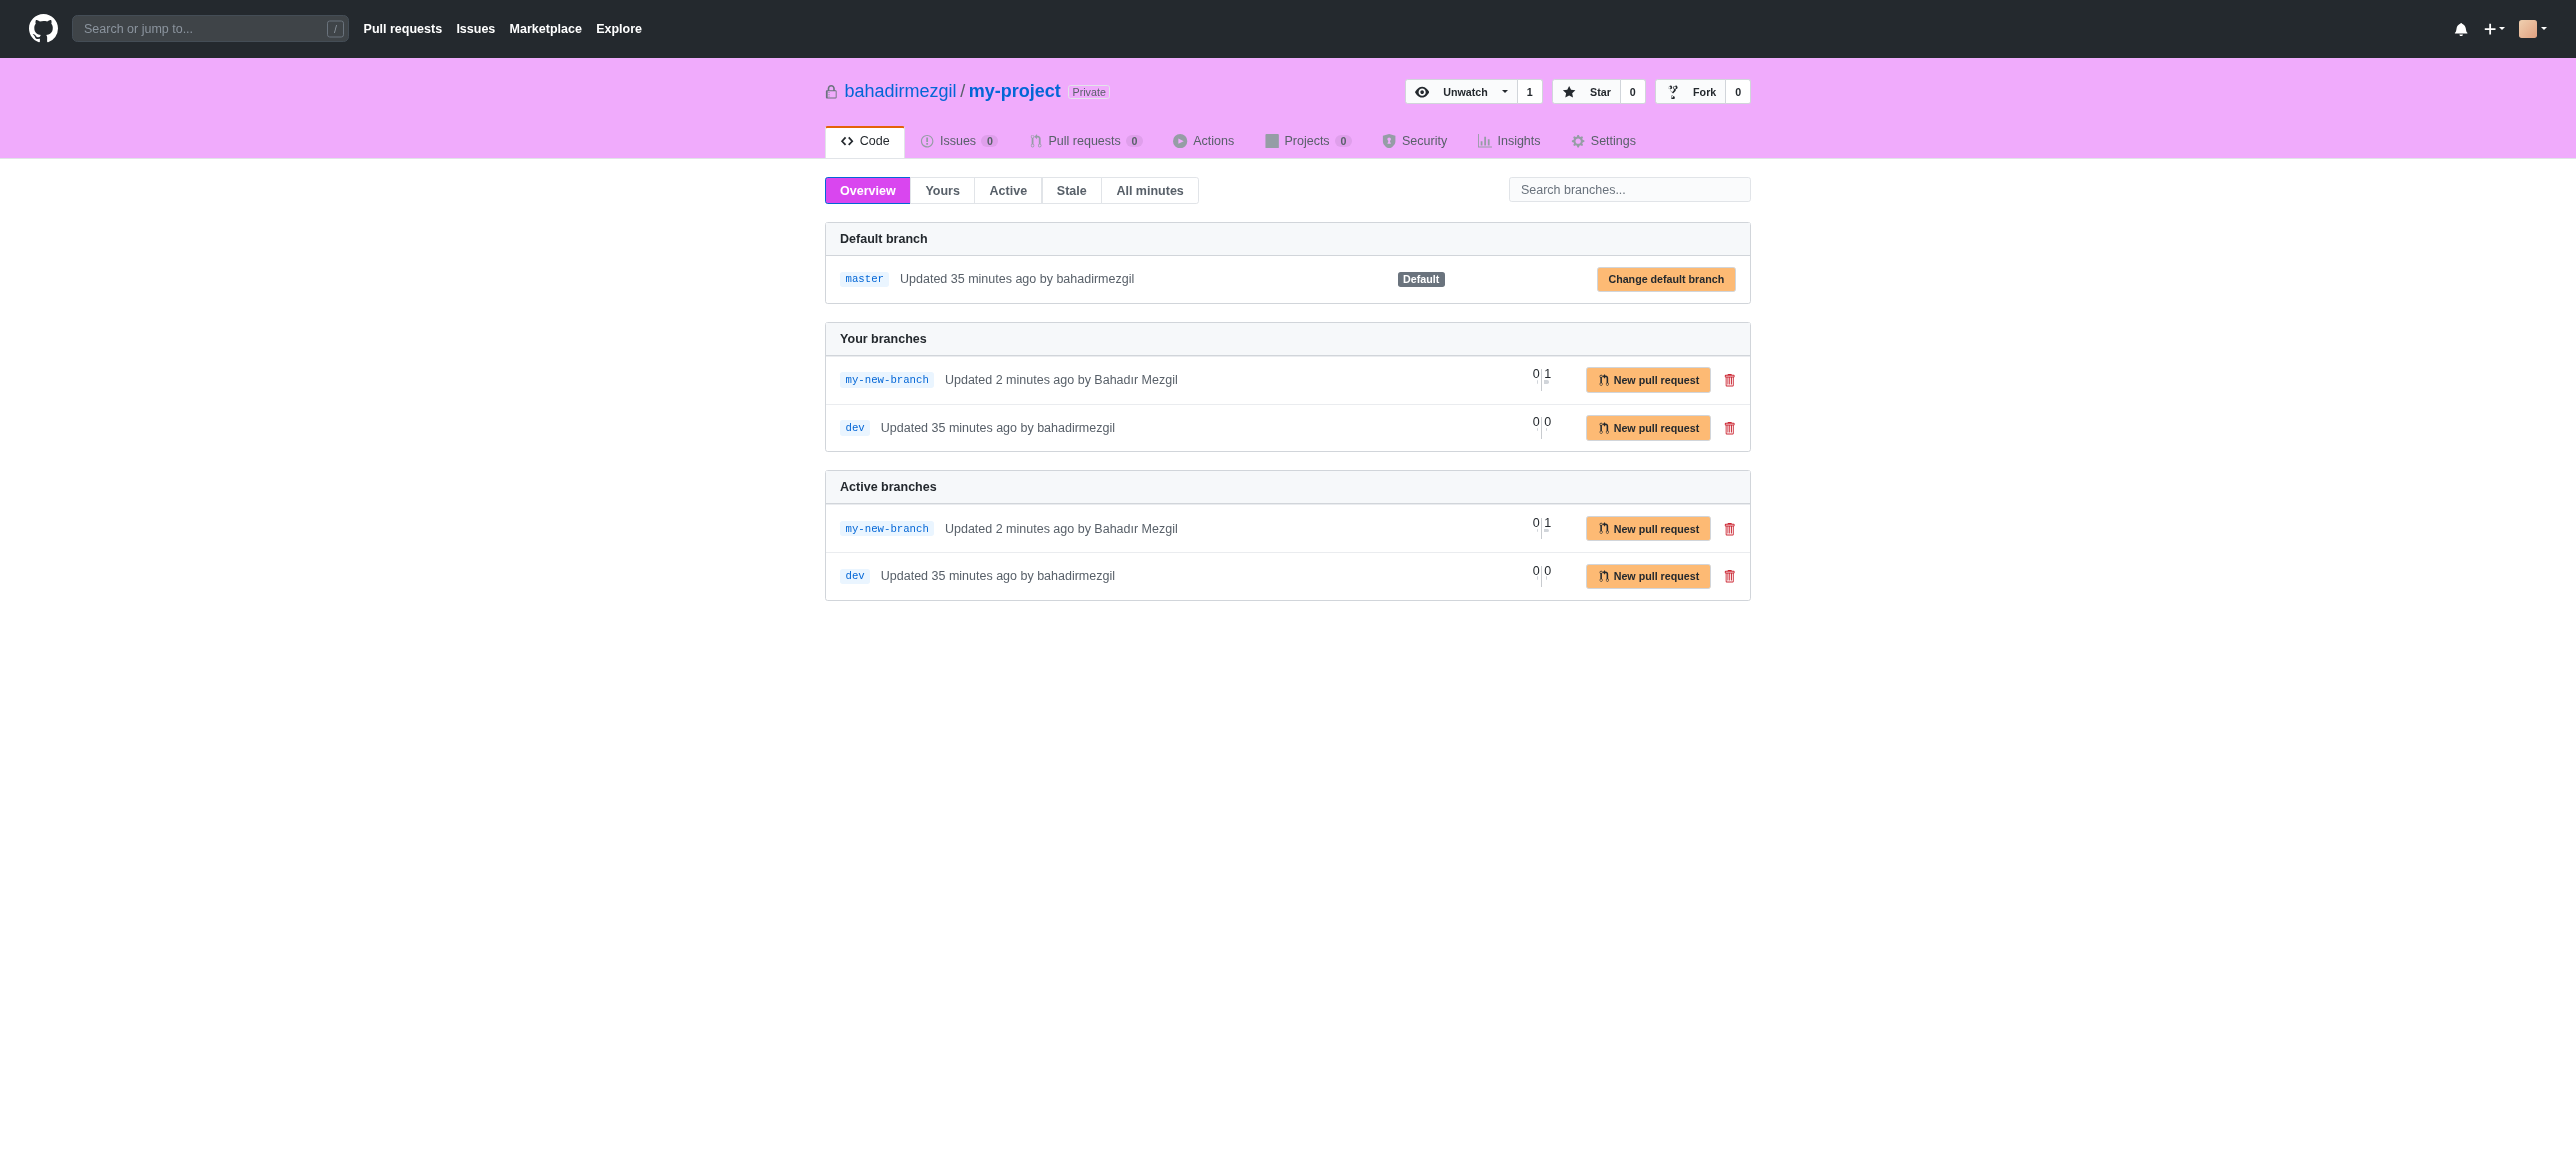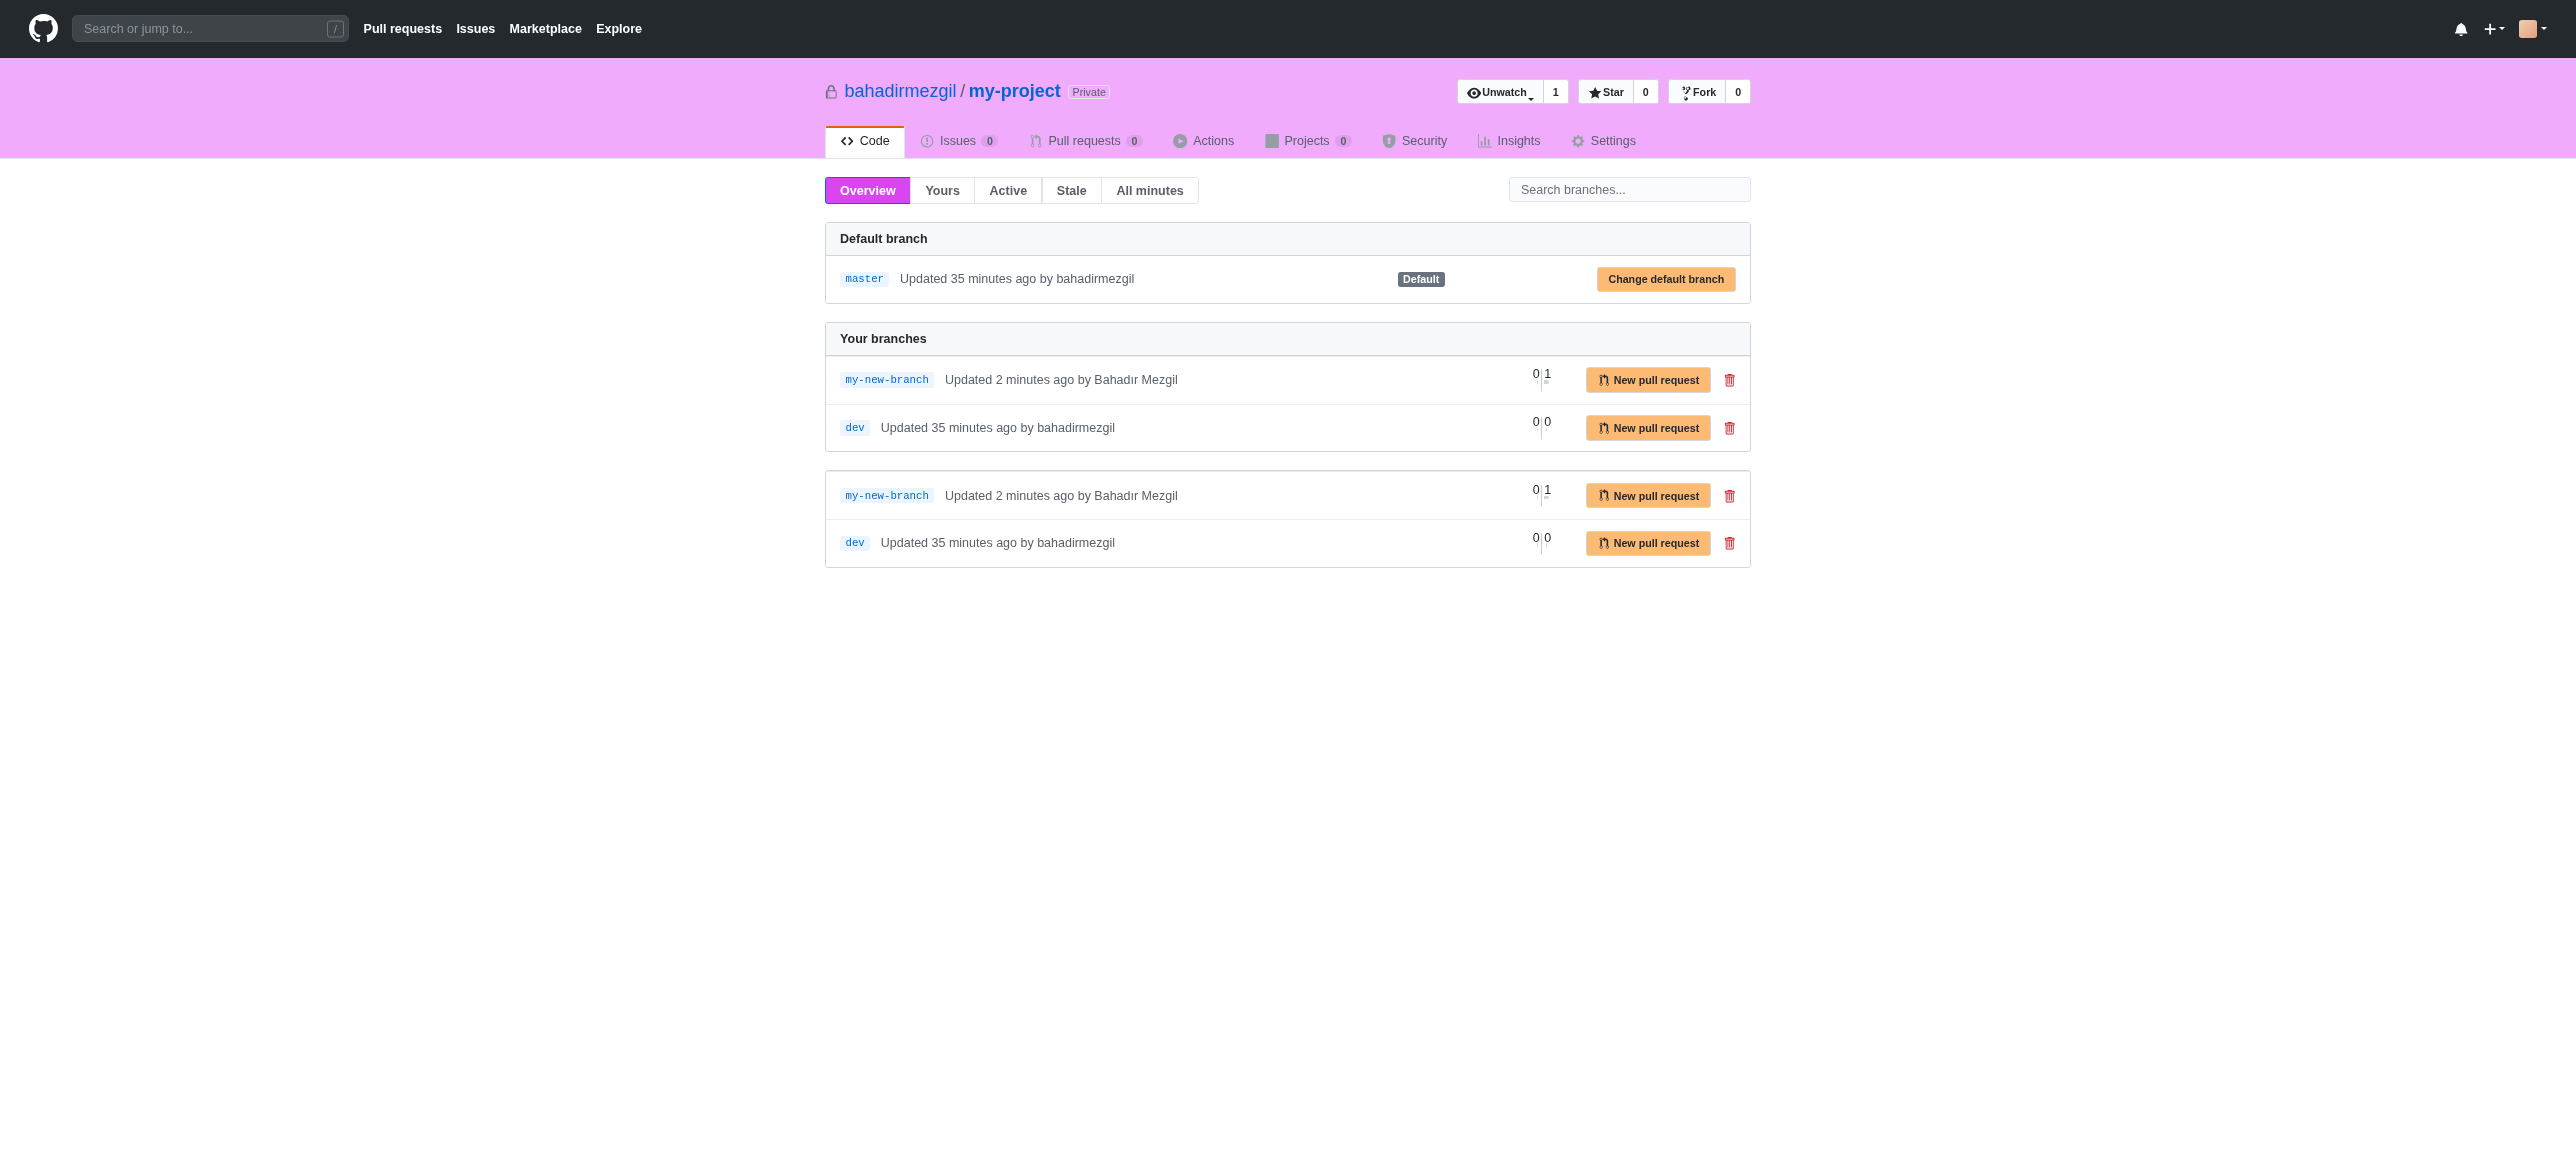--- a/index.html
+++ b/index.html
@@ -64,21 +64,21 @@
 .container { max-width: 955px; margin: 0 auto; padding: 0 14.3px;}
 .repo-title-row { display:flex; align-items:center; justify-content:space-between; margin-bottom: 21.5px;}
 .repo-title { display:flex; align-items:center; font-size: 18px;}
 .lock-icon { fill:#6a737d; margin-right:7.2px;}
 .repo-title a { color:#0366d6; text-decoration:none;}
 .path-divider { margin:0 3.6px; color:#586069;}
 .repo-name { font-weight:600;}
 .private-label { font-size:10.7px; font-weight:500; color:#586069; border:0.9px solid #e1e4e8; border-radius:2.7px; padding:0 3.6px; margin-left:7.2px;}
 .pagehead-actions { display:flex; gap:9px; list-style:none;}
 .btn-with-count { display:flex;}
-.btn { font-size:10.7px; font-weight:600; line-height:18px; padding:2.7px 9px; border:0.9px solid #d1d5da; border-radius:2.7px; background:#fafbfc; color:#24292e; display:flex; align-items:flex-end; gap:1px; cursor:pointer; text-decoration:none;}
+.btn { font-size:10.7px; font-weight:600; line-height:18px; padding:2.7px 9px; border:0.9px solid #d1d5da; border-radius:2.7px; background:#fafbfc; color:#24292e; display:flex; align-items:center; gap:14px; cursor:pointer; text-decoration:none;}
 .social-count { font-size:10.7px; font-weight:600; padding:2.7px 9px; border:0.9px solid #d1d5da; border-left:0; border-radius:0 2.7px 2.7px 0; background:#fff; color:#24292e; line-height:18px;}
 .btn-with-count .btn { border-radius:2.7px 0 0 2.7px;}
 .btn svg { fill:#24292e; width:14.3px; height:14.3px;}
 .reponav { display:flex; gap:0; border-bottom:none; padding:0;}
 .reponav-item { display:flex; align-items:center; gap:5.4px; padding:7.2px 14.3px 9.8px; color:#586069; font-size:12.5px; text-decoration:none; border:0.9px solid transparent; border-bottom:none;}
 .reponav-item.selected { color:#24292e; background:#fff; border-color:#e36209 #e1e4e8 transparent; border-top:2.7px solid #e36209; border-radius:2.7px 2.7px 0 0; padding-top:5.4px;}
 .reponav-item svg { fill:#959da5; width:14.3px;height:14.3px;}
 .reponav-item.selected svg { fill:#24292e;}
 .counter { font-size:10.7px; font-weight:600; background:rgba(27,31,35,0.08); border-radius:18px; padding:0 5.4px; color:#586069;}
 
@@ -330,20 +330,21 @@
               </a>
         <svg width="12.5" height="14.3" viewBox="0 0 12 16" class="trash">
                 <path d="M11 2H9c0-.55-.45-1-1-1H5c-.55 0-1 .45-1 1H2c-.55 0-1 .45-1 1v1c0 .55.45 1 1 1v9c0 .55.45 1 1 1h7c.55 0 1-.45 1-1V5c.55 0 1-.45 1-1V3c0-.55-.45-1-1-1zm-1 12H3V5h1v8h1V5h1v8h1V5h1v8h1V5h1v9zm1-10H2V3h9v1z"></path>
               </svg>
       </div>
           </div>
         </div>
     </div>
 
     <div class="box">
+      <div class="box-header">Active branches</div>
       <div id="active-rows">
           <div class="box-row">
       <a class="branch-name">my-new-branch</a>
       <span class="branch-meta">Updated 2 minutes ago by Bahadır Mezgil</span>
       <div class="row-right">
         <div class="ab-col">
           <div class="ab-group">
             <div class="ab-part ab-behind">
                     <span class="num">0</span>
                     <span class="bar" style="width:0.9px"></span>

